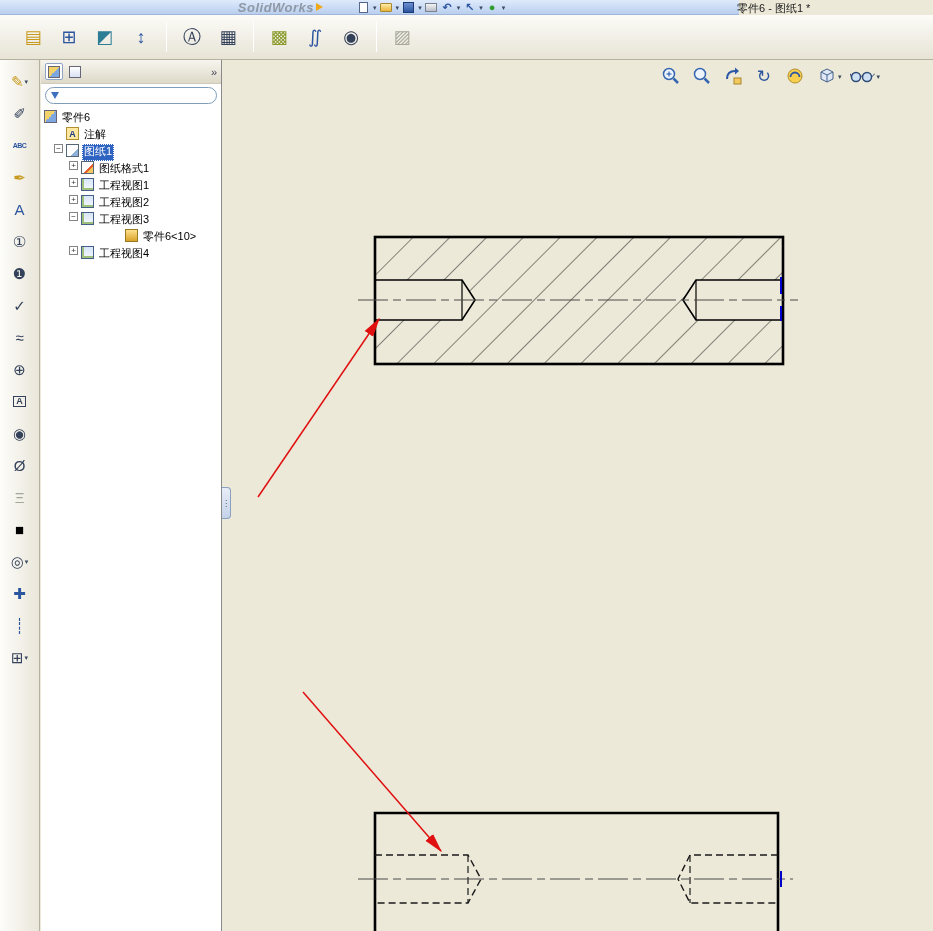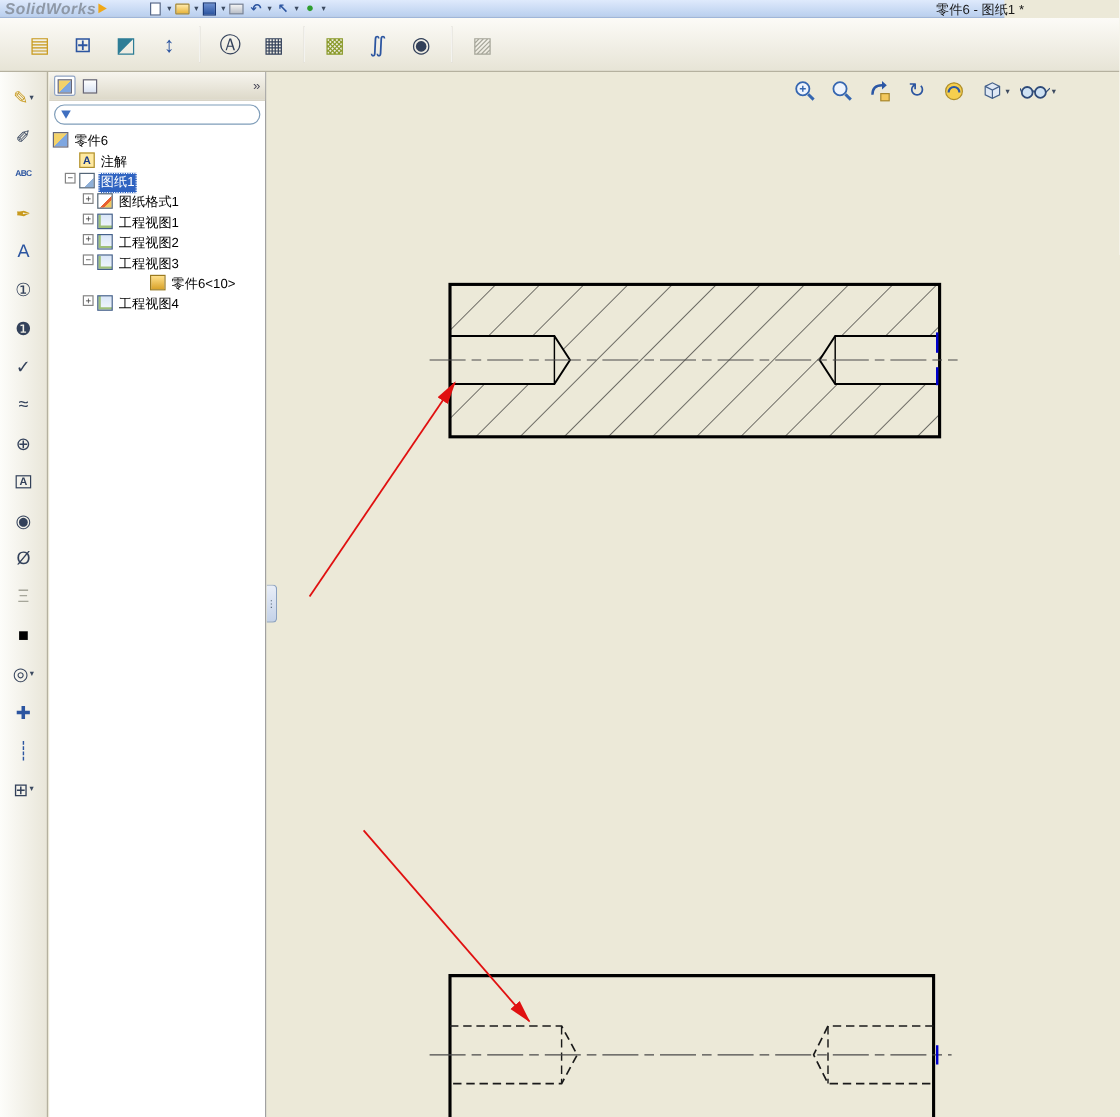--- a/index.html
+++ b/index.html
@@ -1,37 +1,37 @@
 <!DOCTYPE html>
 <html><head>
 <meta charset="utf-8">
 <style>
   html,body{margin:0;padding:0;background:#fff;}
   *{box-sizing:border-box;}
   .window{position:relative;width:933px;height:931px;overflow:hidden;
     font-family:"Liberation Sans","DejaVu Sans",sans-serif;background:#ECE9D8;}
 
   
-  .row1{position:absolute;top:0;left:0;width:837px;height:15px;
+  .row1{position:absolute;top:0;left:0;width:739px;height:15px;
     background:linear-gradient(#dfeafc,#b9cfee);display:flex;align-items:center;
-    border-bottom:1px solid #9fb6d9;font-size:11px;}
+    border-bottom:1px solid #9fb6d9;font-size:11px;justify-content:center;}
   .logo{font-size:13px;font-weight:bold;font-style:italic;color:#8e98a6;
     letter-spacing:.5px;margin-left:4px;white-space:nowrap;}
   .logo-arrow{width:0;height:0;border-left:7px solid #f0a818;
     border-top:4px solid transparent;border-bottom:4px solid transparent;margin-left:2px;}
   .tb1{display:flex;align-items:center;gap:3px;margin-left:34px;}
   .tb1 .btn1{height:13px;min-width:13px;display:flex;align-items:center;justify-content:center;}
   .i-doc{width:9px;height:11px;background:#fff;border:1px solid #56688a;}
   .i-folder{width:12px;height:9px;background:linear-gradient(#ffe9a8,#e8b53c);border:1px solid #a8872c;border-radius:1px;}
   .i-disk{width:11px;height:11px;background:linear-gradient(#6c8fd0,#2c55a0);border:1px solid #1c3a78;}
   .i-printer{width:12px;height:9px;background:linear-gradient(#f4f4f4,#b9bec7);border:1px solid #7a8292;}
   .glyph-blue{color:#2c55a0;font-weight:bold;}
   .glyph-green{color:#2f9e2f;}
   .caret{font-size:7px;color:#3c4a60;line-height:1;}
-  .win-title{position:absolute;left:780px;top:1px;color:#1a1a1a;white-space:nowrap;}
+  .win-title{position:absolute;left:737px;top:1px;color:#1a1a1a;white-space:nowrap;}
 
   
   .row2{position:absolute;top:15px;left:0;width:933px;height:45px;
     background:linear-gradient(#fcfbf7,#e7e4d6);border-bottom:1px solid #b5b19f;
     display:flex;align-items:center;padding-left:18px;gap:6px;}
   .btn2{width:30px;height:32px;display:flex;align-items:center;justify-content:center;
     font-size:18px;border:1px solid transparent;border-radius:2px;}
   .sep2{width:1px;height:30px;background:#b9b5a4;border-right:1px solid #fff;margin:0 4px;}
   .c-gold{color:#c89a1e;} .c-blue{color:#2c55a0;} .c-olive{color:#8a9a2a;}
   .c-dark{color:#33415a;} .c-gray{color:#a6a69a;} .c-teal{color:#2e7d96;}

